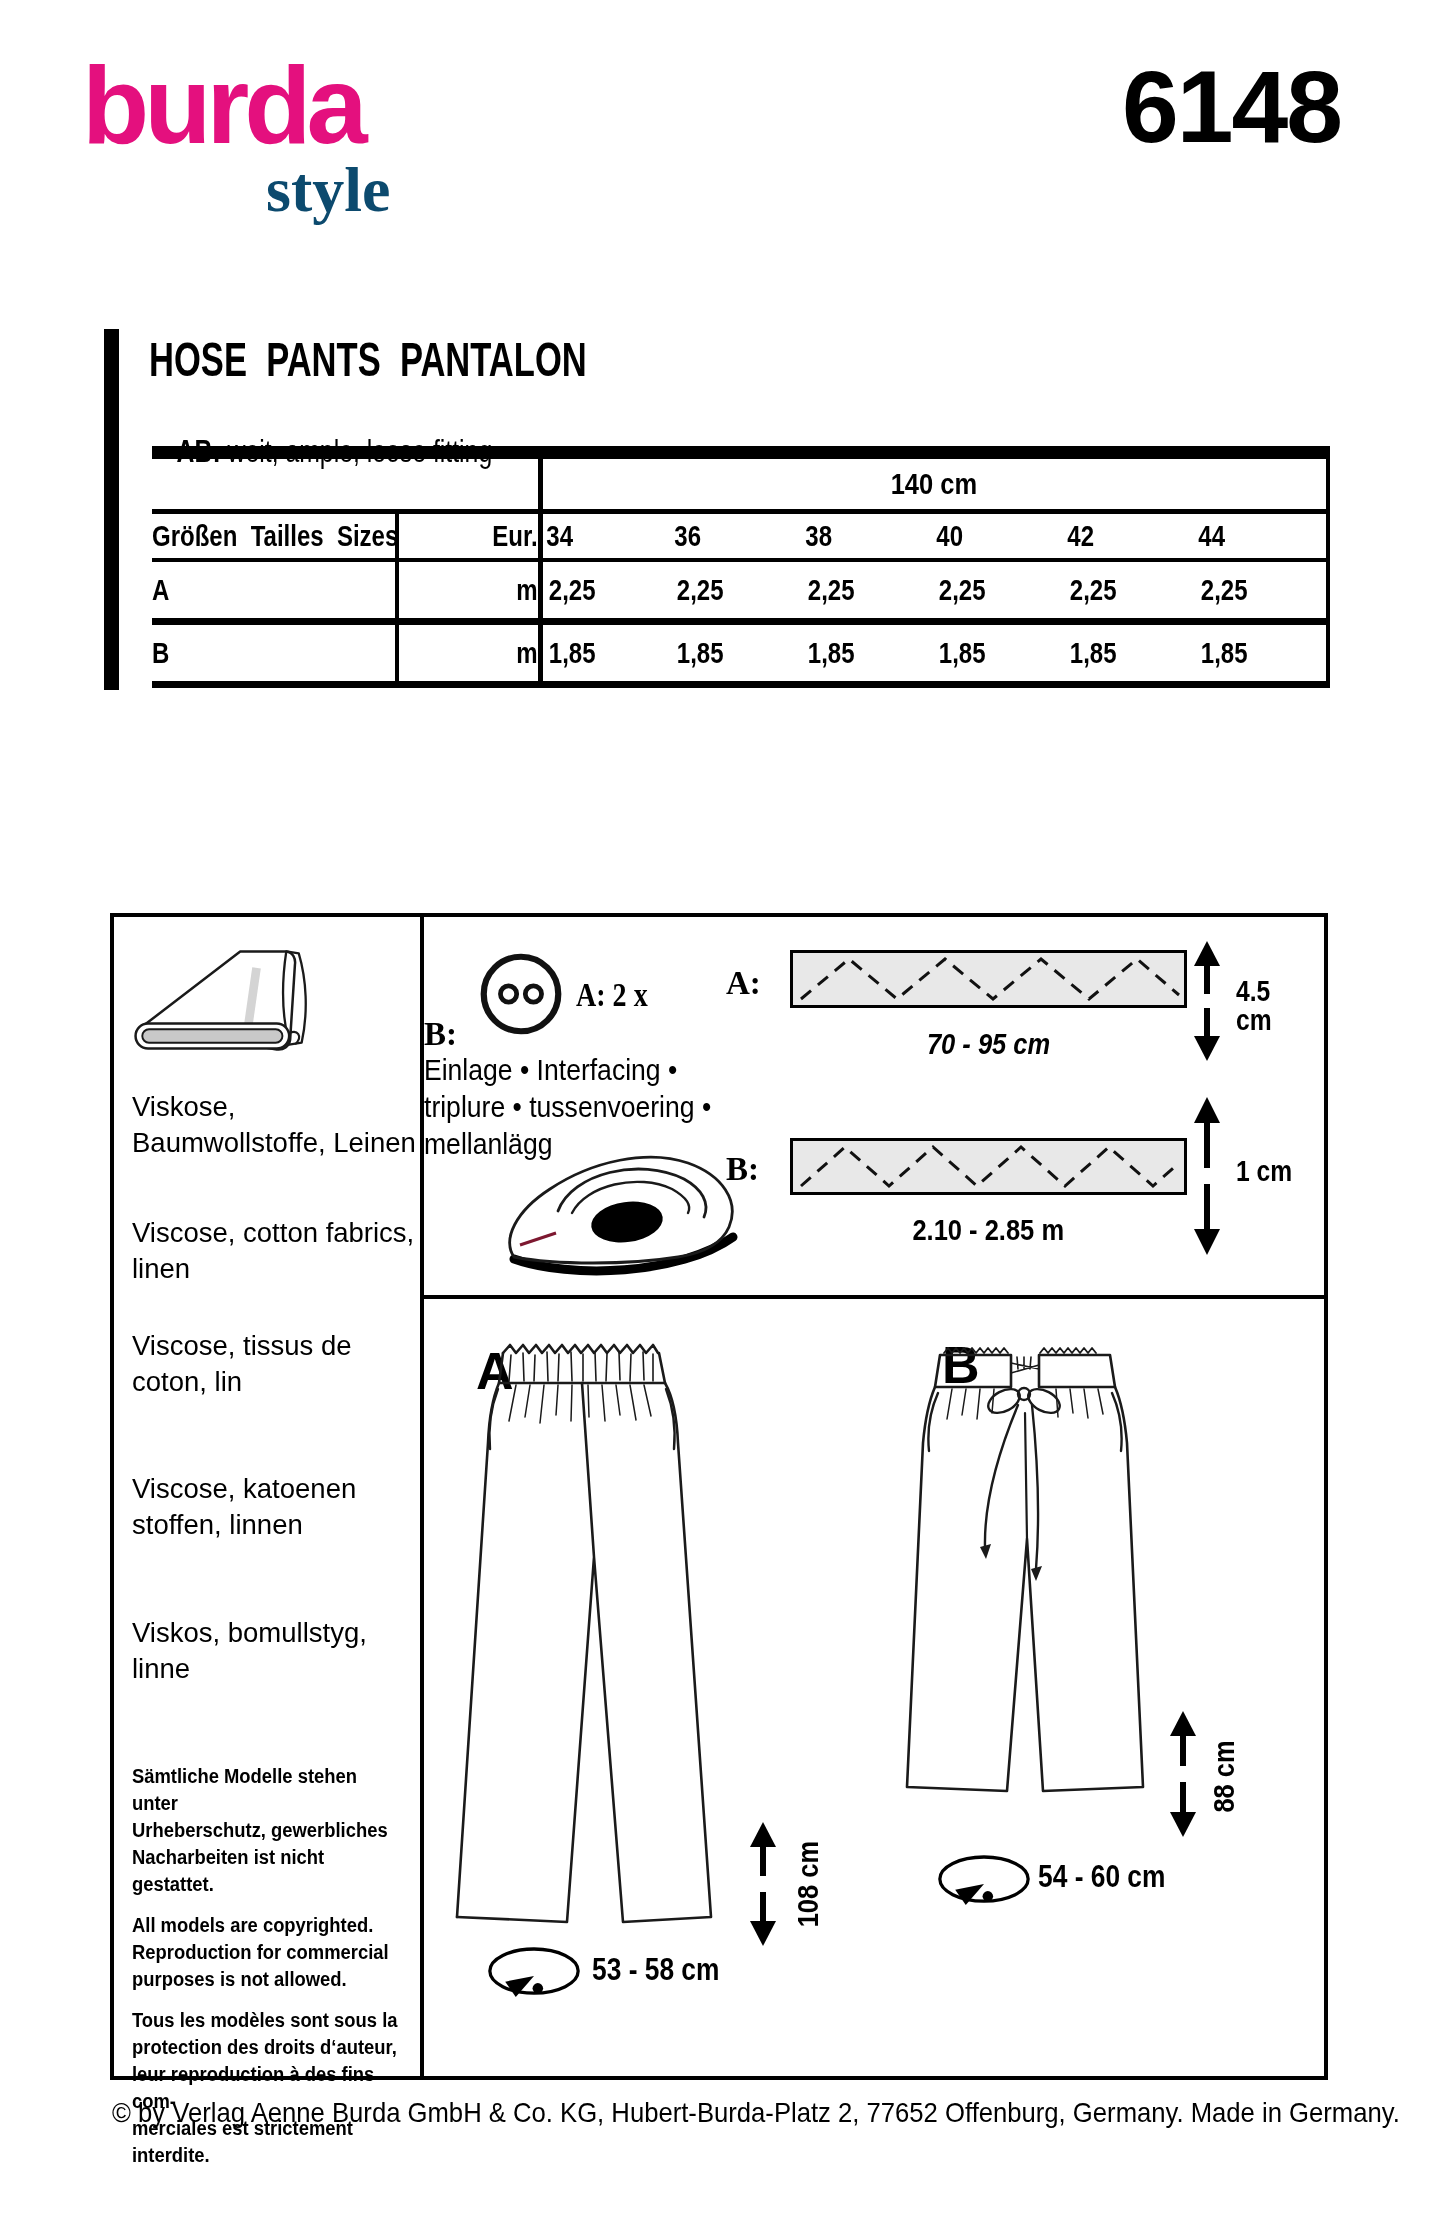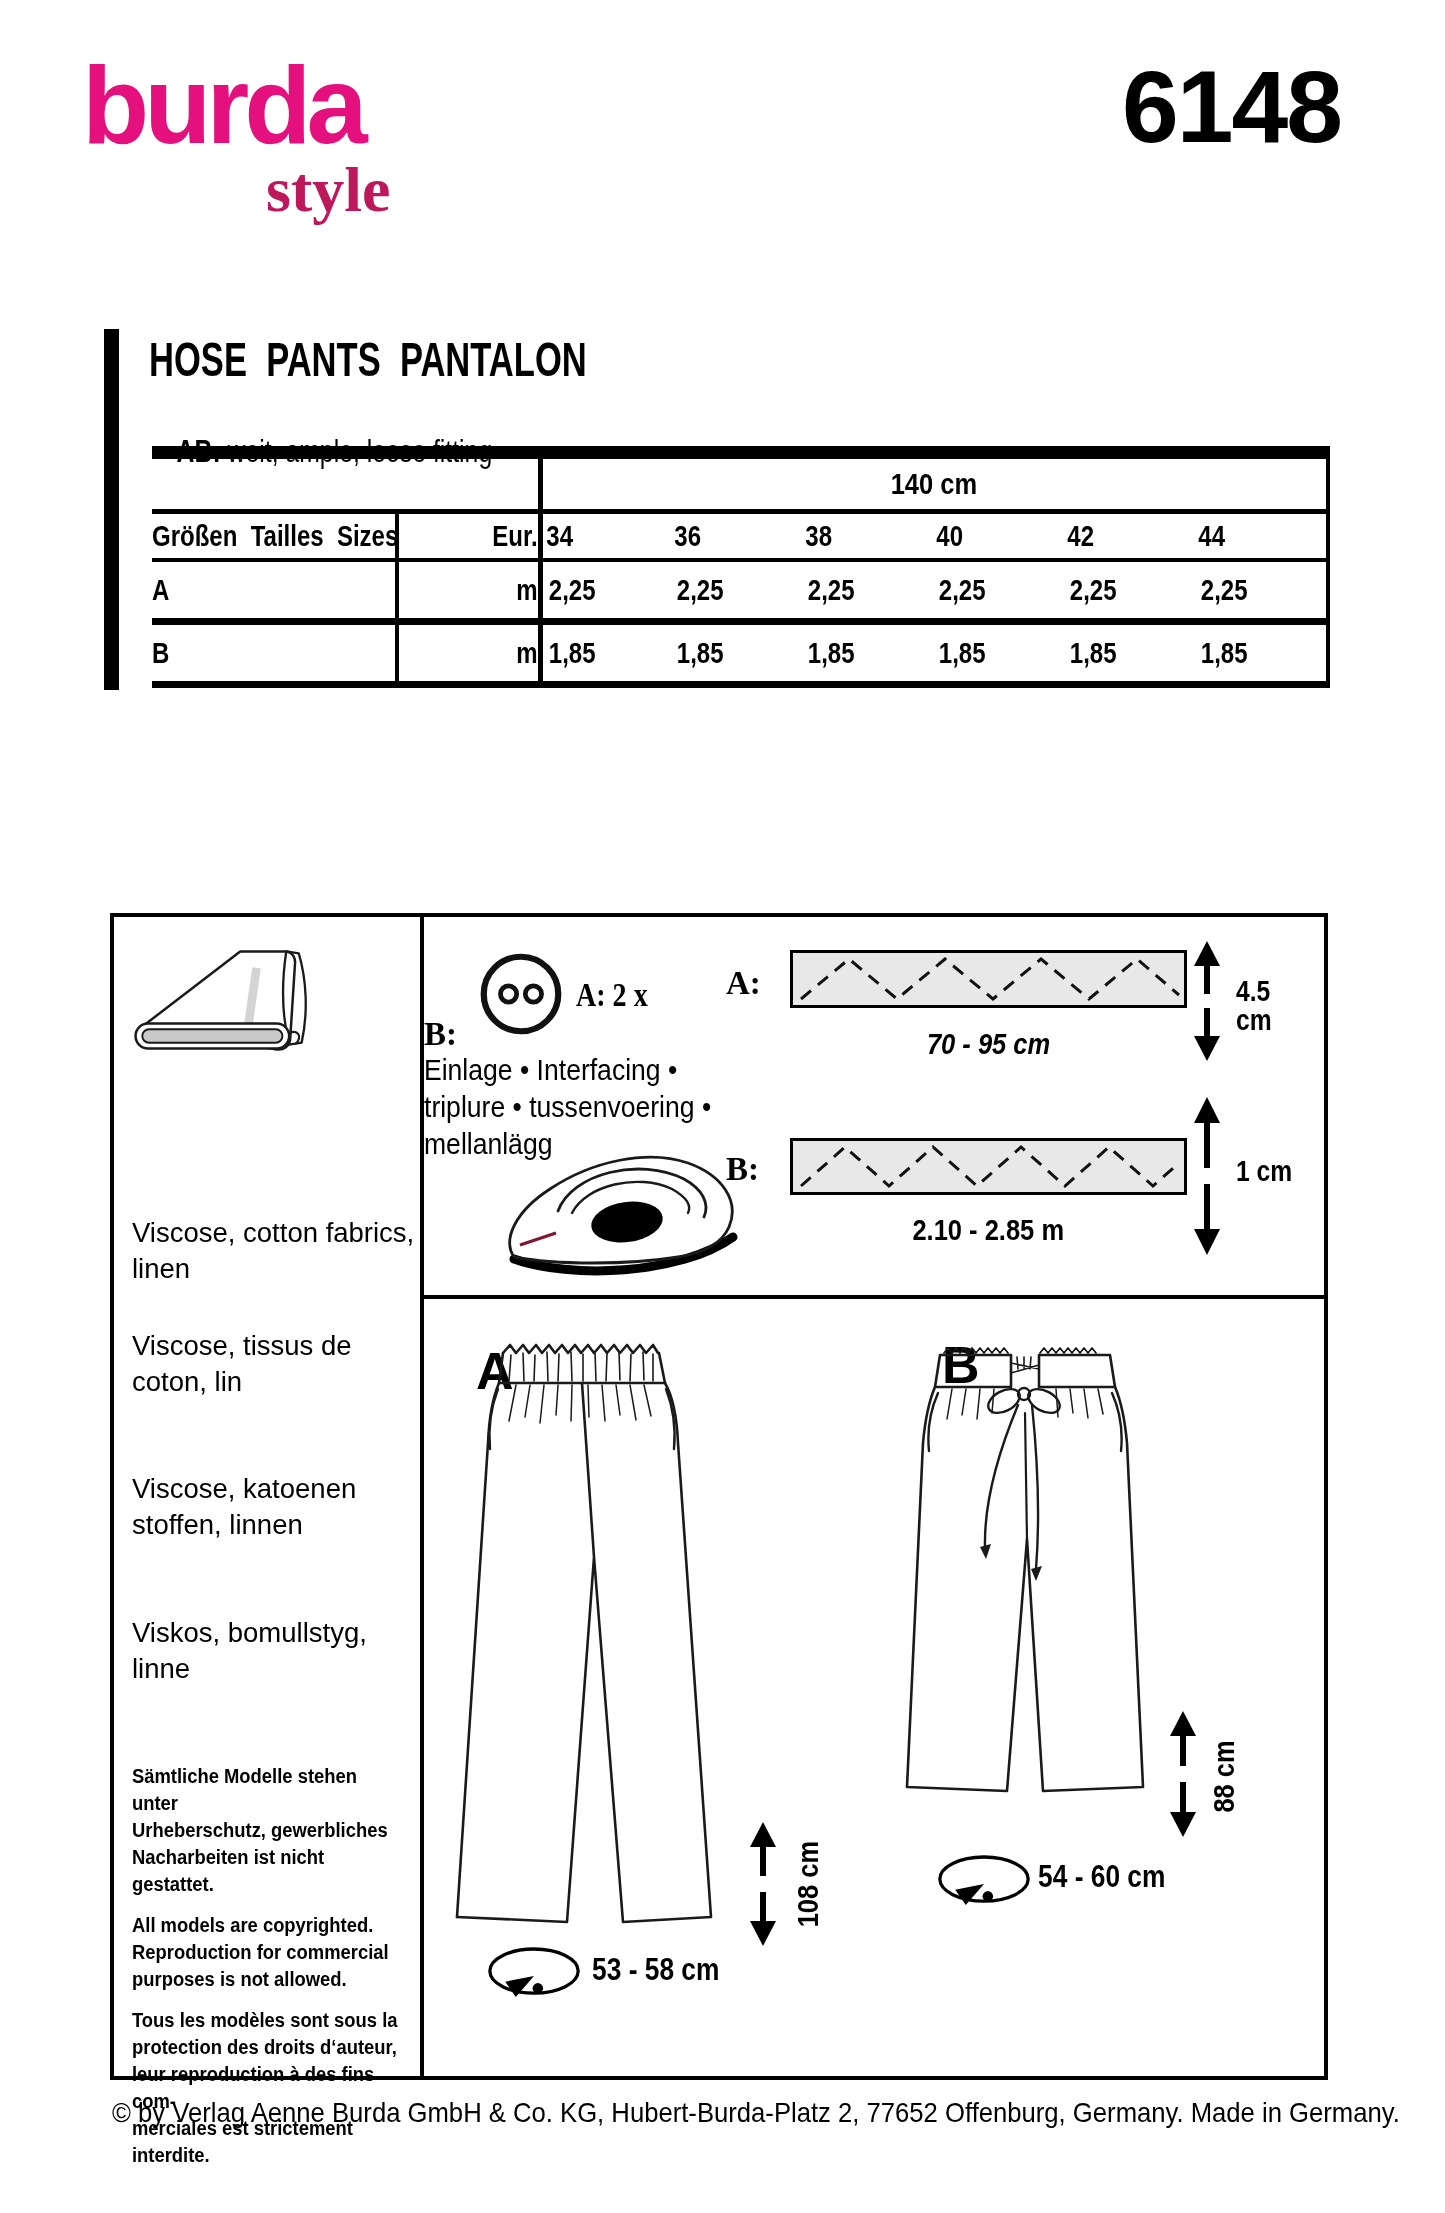--- a/index.html
+++ b/index.html
@@ -64,21 +64,21 @@
 
   svg{display:block;}
   .ln{stroke:#1a1a1a;fill:none;stroke-linecap:round;stroke-linejoin:round;}
 </style>
 </head>
 <body>
 
 <div class="canvas">
 
   <div class="abs logo-main" style="color:#e4107e;">burda</div>
-  <div class="abs logo-sub" style="color:#be185d;">style</div>
+  <div class="abs logo-sub" style="color:#0c4a6e;">style</div>
   <div class="abs pattern-number">6148</div>
 
   <div class="abs title-bar"></div>
   <div class="abs title-heading">HOSE  PANTS  PANTALON</div>
   <div class="abs title-sub">
     <span class="b">AB:</span><span> weit, ample, loose fitting</span>
   </div>
 
   <table class="yardage">
     <colgroup>
@@ -133,20 +133,22 @@
 
     <div class="left-col">
       <svg class="abs" style="left:12px;top:22px;" width="238" height="120" viewBox="0 0 240 125">
         <path class="ln" stroke-width="2.6" fill="#ffffff" d="M12,92 L115,13 L163,13 C170,14 173,20 172,27 L167,105 C166,112 160,116 153,115 L135,112"></path>
         <path d="M132,30 L122,100" stroke="#d4d4d4" stroke-width="9" fill="none"></path>
         <path class="ln" stroke-width="2.4" fill="#ffffff" d="M163,13 C158,46 158,78 166,110 L179,108 C186,76 184,42 176,15 Z"></path>
         <rect x="6" y="88" width="160" height="26" rx="13" fill="#ffffff" stroke="#1a1a1a" stroke-width="2.6"></rect>
         <rect x="13" y="94" width="146" height="14" rx="7" fill="#c9c9c9" stroke="#1a1a1a" stroke-width="2"></rect>
         <path class="ln" stroke-width="2.2" d="M166,98 C175,94 180,101 173,109"></path>
       </svg>
+      <div class="abs fabric-text preline" style="left:18px;top:172px;">Viskose,
+Baumwollstoffe, Leinen</div>
       <div class="abs fabric-text preline" style="left:18px;top:298px;">Viscose, cotton fabrics,
 linen</div>
       <div class="abs fabric-text preline" style="left:18px;top:411px;">Viscose, tissus de
 coton, lin</div>
       <div class="abs fabric-text preline" style="left:18px;top:554px;">Viscose, katoenen
 stoffen, linnen</div>
       <div class="abs fabric-text preline" style="left:18px;top:698px;">Viskos, bomullstyg,
 linne</div>
       <div class="abs legal" style="left:18px;top:846px;">
         <p>Sämtliche Modelle stehen unter

